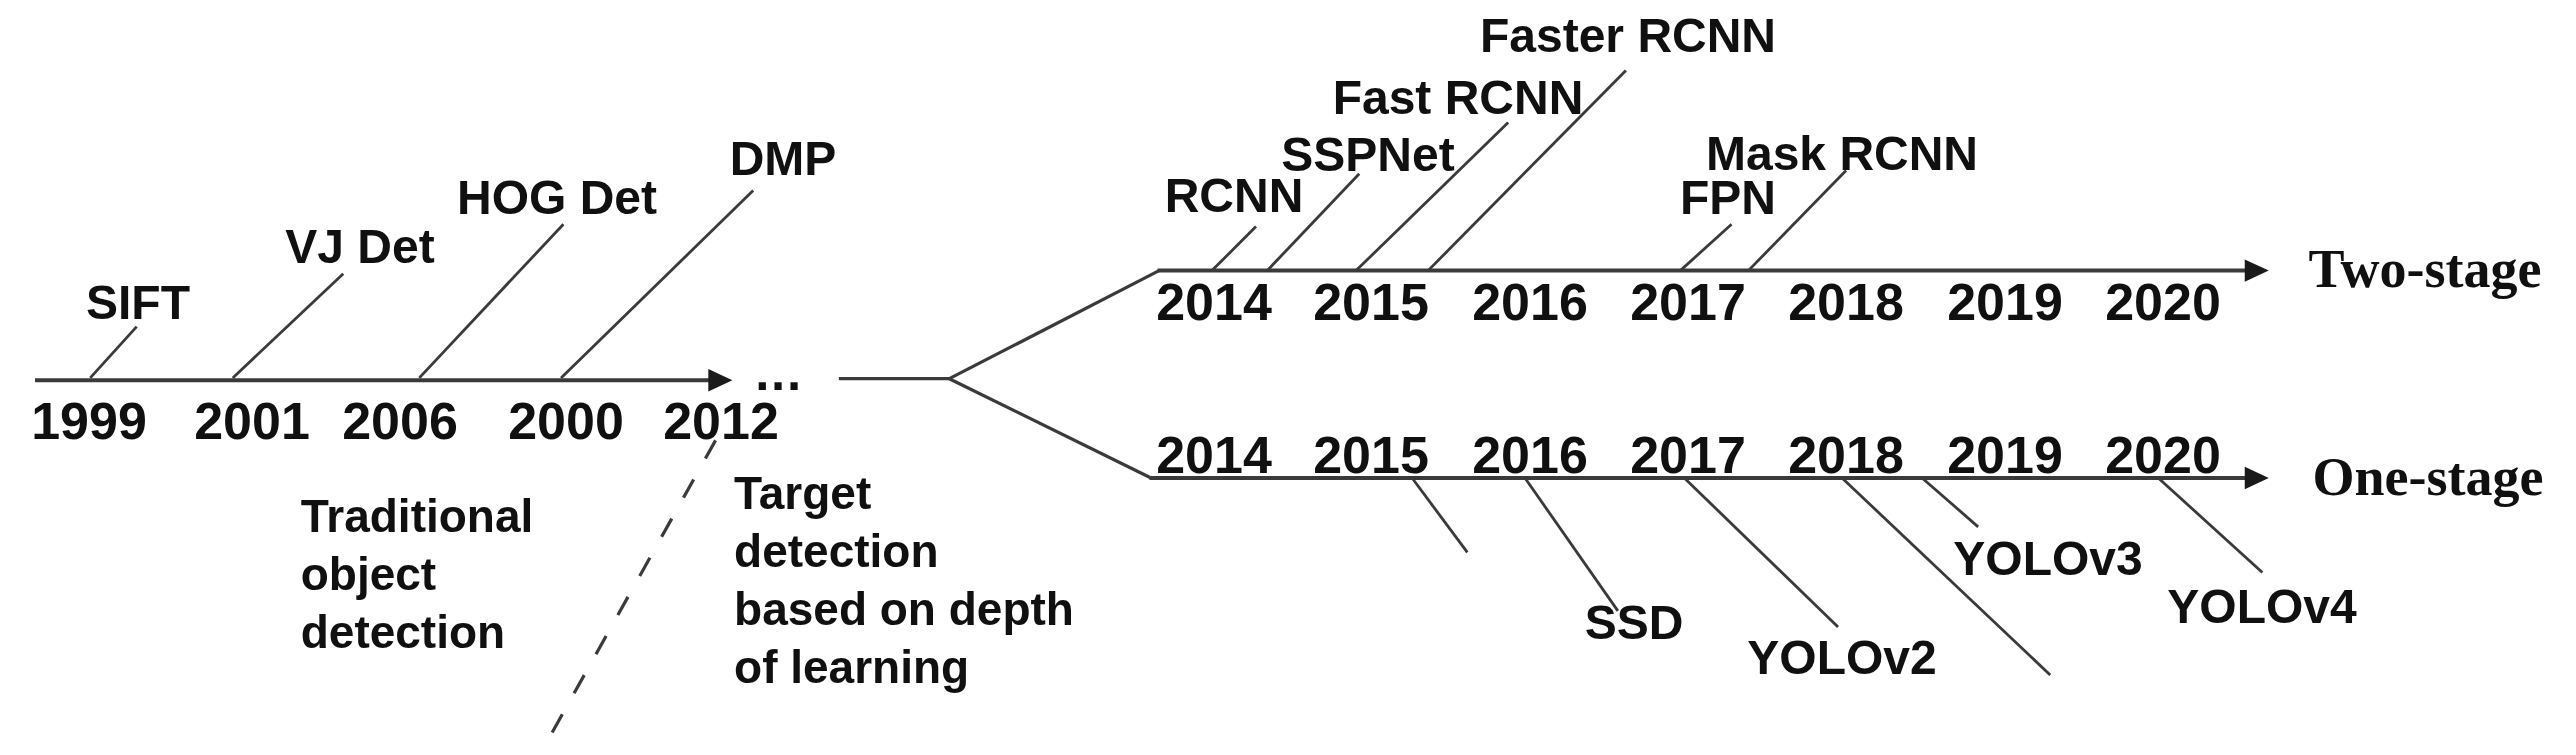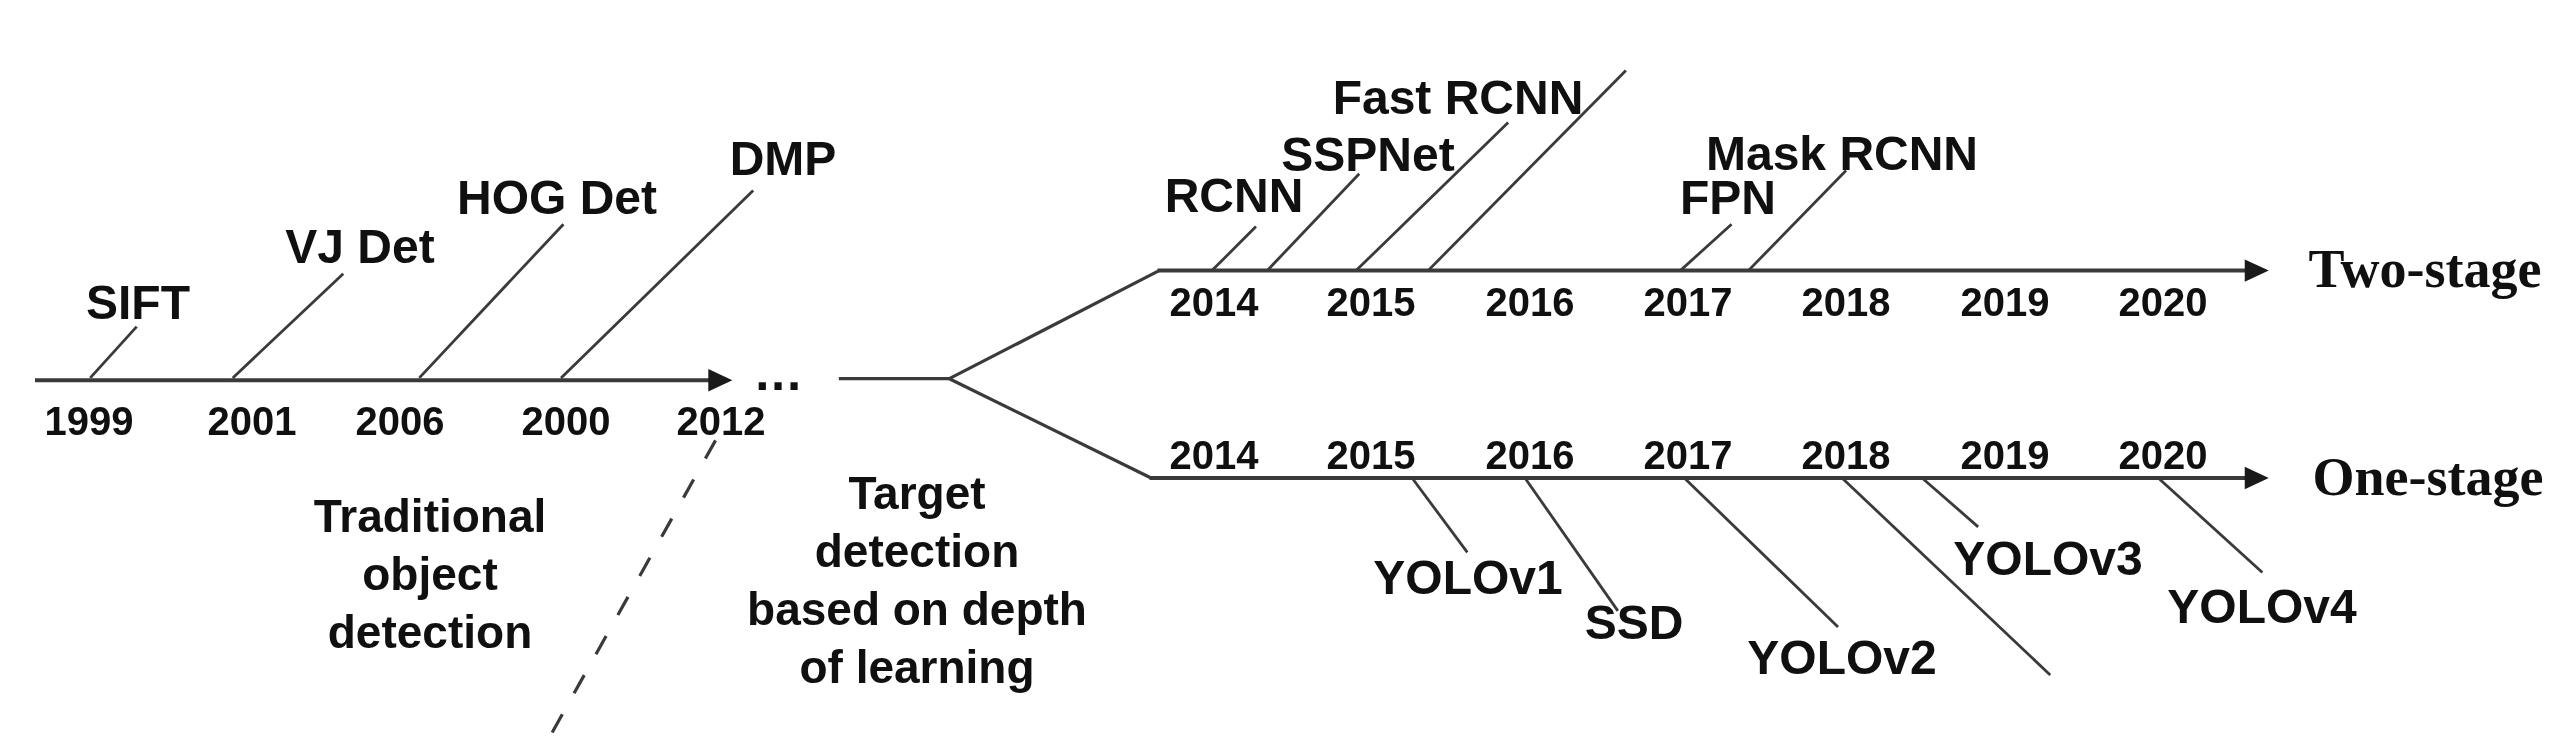--- a/index.html
+++ b/index.html
@@ -15,27 +15,25 @@
   .lbl{
     position:absolute;
     transform:translate(-50%,-50%);
     font-weight:bold;
     font-size:48px;
     line-height:1.05;
     white-space:nowrap;
     color:#101010;
     letter-spacing:0px;
   }
-  .yr{font-size:40px;}
+  .yr{font-size:52px;}
   .era{
     font-size:46px;
     white-space:pre-line;
-    text-align:center;
     line-height:1.26;
-    margin-left:13px;
   }
   .stage-label{font-size:54px;font-family:Liberation Serif, serif;}
   .dots{font-size:51px;letter-spacing:1.6px;}
 </style>
 </head>
 <body>
 
 <div id="stage">
 
   <svg id="wires" width="2576" height="755" viewBox="0 0 3216 943">
@@ -104,34 +102,34 @@
   <div class="lbl yr" style="left:1371px;top:302px">2015</div>
   <div class="lbl yr" style="left:1530px;top:302px">2016</div>
   <div class="lbl yr" style="left:1688px;top:302px">2017</div>
   <div class="lbl yr" style="left:1846px;top:302px">2018</div>
   <div class="lbl yr" style="left:2005px;top:302px">2019</div>
   <div class="lbl yr" style="left:2163px;top:302px">2020</div>
 
   <div class="lbl" style="left:1234px;top:196px">RCNN</div>
   <div class="lbl" style="left:1458px;top:98px">Fast RCNN</div>
   <div class="lbl" style="left:1368px;top:155px">SSPNet</div>
+  <div class="lbl" style="left:1628px;top:36px">Faster RCNN</div>
   <div class="lbl" style="left:1728px;top:198px">FPN</div>
   <div class="lbl" style="left:1842px;top:154px">Mask RCNN</div>
 
   <div class="lbl stage-label" style="left:2425px;top:269px">Two-stage</div>
 
   <div class="lbl yr" style="left:1214px;top:455px">2014</div>
   <div class="lbl yr" style="left:1371px;top:455px">2015</div>
   <div class="lbl yr" style="left:1530px;top:455px">2016</div>
   <div class="lbl yr" style="left:1688px;top:455px">2017</div>
   <div class="lbl yr" style="left:1846px;top:455px">2018</div>
   <div class="lbl yr" style="left:2005px;top:455px">2019</div>
   <div class="lbl yr" style="left:2163px;top:455px">2020</div>
 
-  <div class="lbl" style="left:1468px;top:578px">YOLOv1</div>
   <div class="lbl" style="left:1634px;top:623px">SSD</div>
   <div class="lbl" style="left:1842px;top:658px">YOLOv2</div>
   <div class="lbl" style="left:2048px;top:559px">YOLOv3</div>
   <div class="lbl" style="left:2262px;top:607px">YOLOv4</div>
 
   <div class="lbl stage-label" style="left:2428px;top:477px">One-stage</div>
 
 </div>
 
 

